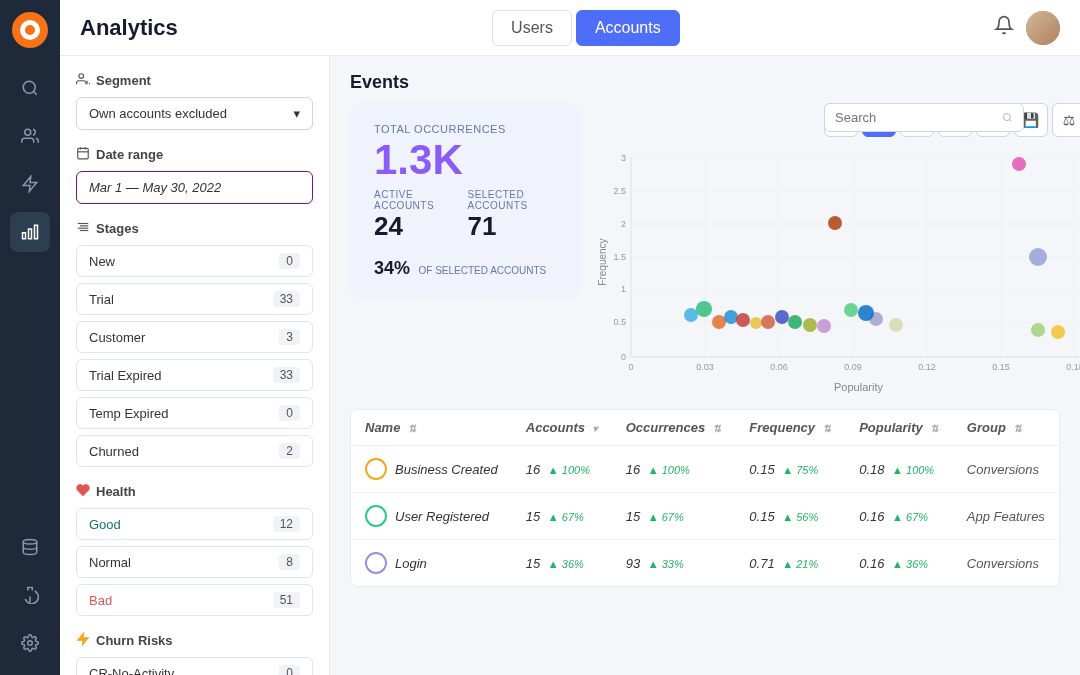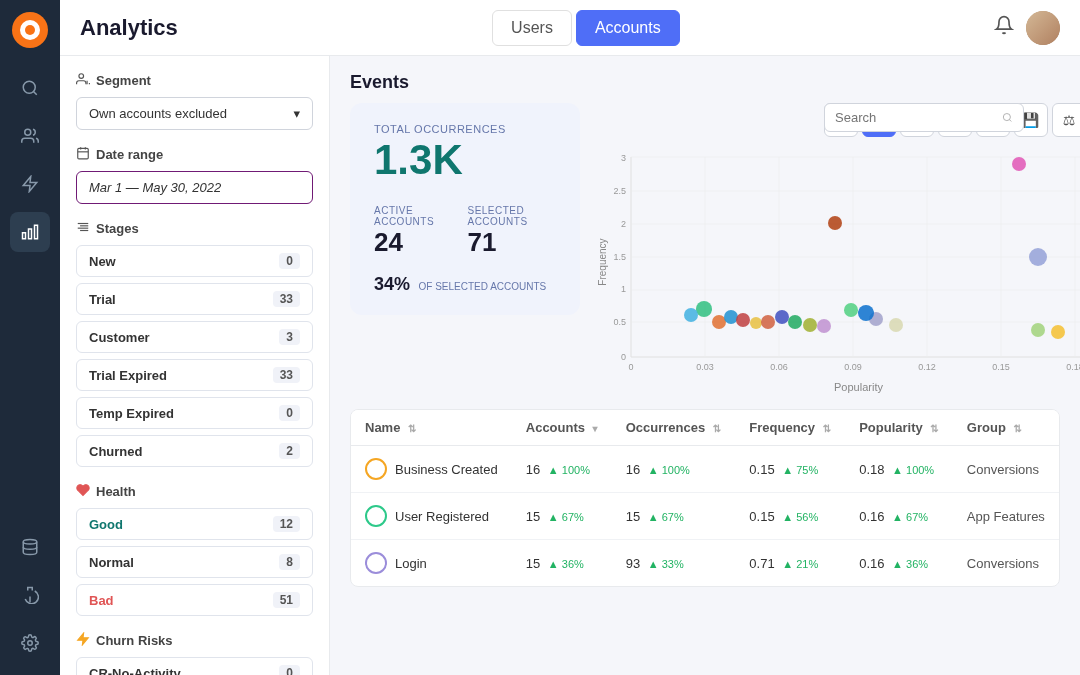--- a/index.html
+++ b/index.html
@@ -131,21 +131,20 @@
       align-items: center;
       justify-content: space-between;
       border: 1px solid #e0e4ec;
       border-radius: 6px;
       padding: 7px 12px;
       margin-bottom: 6px;
       font-size: 13px;
       color: #333;
       cursor: pointer;
       background: #fff;
-      font-weight: bold;
     }
     .stage-count {
       background: #f0f2f8;
       border-radius: 4px;
       padding: 1px 7px;
       font-size: 12px;
       color: #555;
     }
     .health-good { color: #0f766e; }
     .health-bad { color: #e05555; }
@@ -169,21 +168,21 @@
     }
     .events-top { display: flex; gap: 16px; align-items: flex-start; }
     .events-card {
       background: #f0f3fc;
       border-radius: 12px;
       padding: 20px 24px;
       width: 230px;
       flex-shrink: 0;
     }
     .events-card-label { font-size: 11px; text-transform: uppercase; color: #6677aa; letter-spacing: 0.5px; margin-bottom: 4px; }
-    .events-card-big { font-size: 42px; font-weight: 800; color: #0f766e; line-height: 1; margin-bottom: 24px; }
+    .events-card-big { font-size: 42px; font-weight: 800; color: #8b5cf6; line-height: 1; margin-bottom: 8px; }
     .events-card-row { display: flex; gap: 18px; margin-bottom: 16px; }
     .events-card-sub-label { font-size: 10px; text-transform: uppercase; color: #6677aa; letter-spacing: 0.5px; }
     .events-card-sub-val { font-size: 26px; font-weight: 700; color: #1a1a2e; }
     .events-card-pct { font-size: 18px; font-weight: 700; color: #1a1a2e; display: inline; }
     .events-card-pct-label { font-size: 10px; text-transform: uppercase; color: #6677aa; margin-left: 4px; }
 
     
     .chart-area {
       flex: 1;
       position: relative;
@@ -223,21 +222,21 @@
 
     
     .scatter-wrap {
       position: relative;
       margin-top: 44px;
     }
     .scatter-svg { display: block; }
 
     
     .table-wrap { background: #fff; border-radius: 8px; border: 1px solid #e8eaed; overflow: hidden; }
-    table { width: 100%; border-collapse: collapse; font-size: 13px; }
+    table { width: 100%; border-collapse: collapse; font-size: 13px; font-style: italic; }
     th {
       padding: 10px 14px;
       text-align: left;
       color: #555;
       font-weight: 600;
       border-bottom: 1px solid #e8eaed;
       background: #fff;
       white-space: nowrap;
     }
     th .sort-icon { margin-left: 4px; font-size: 10px; color: #aaa; }

